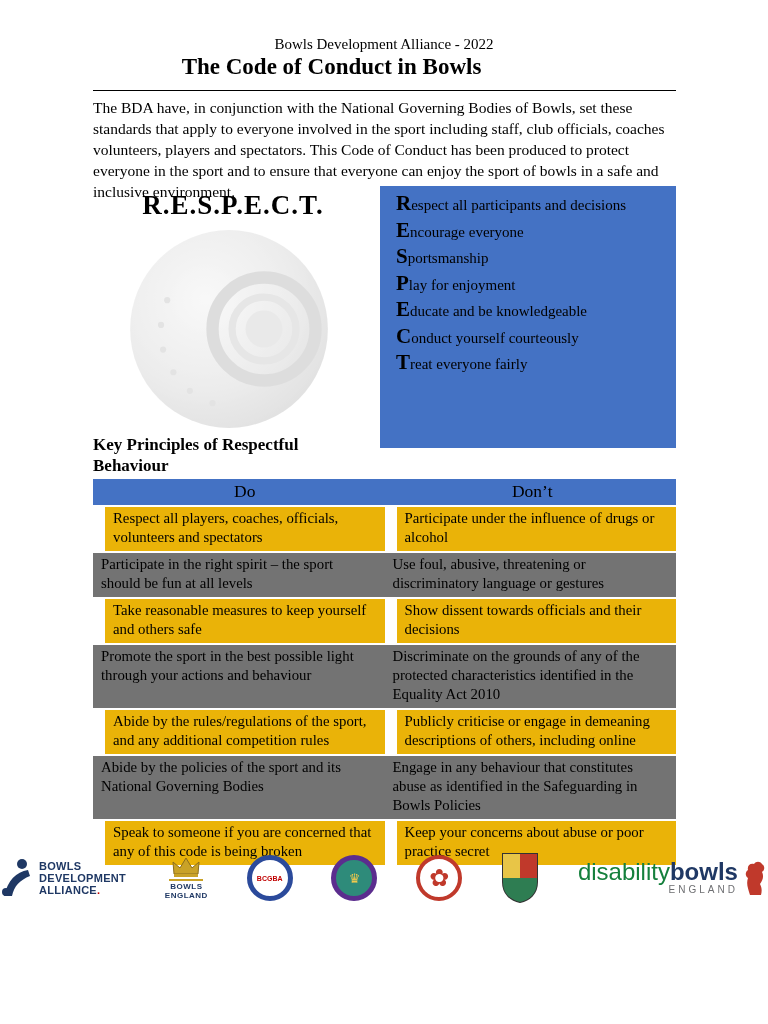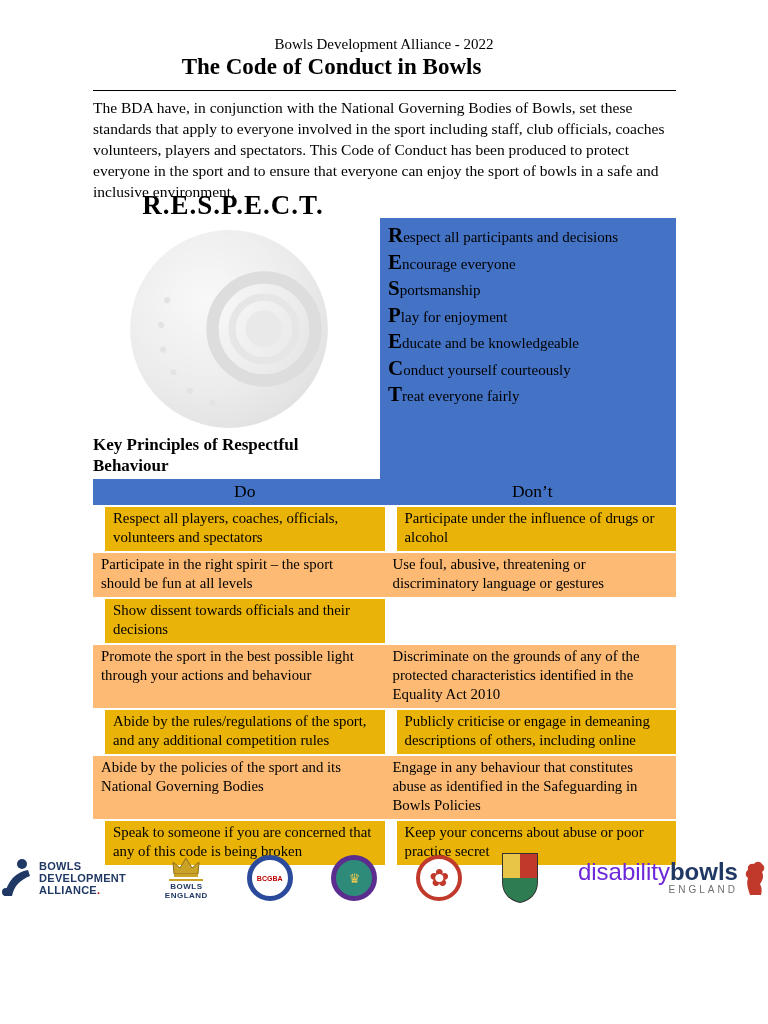--- a/index.html
+++ b/index.html
@@ -11,34 +11,34 @@
   .org-line{position:absolute;top:36px;left:0;width:768px;text-align:center;font-size:15px;}
   .doc-title{position:absolute;top:54px;left:0;width:663px;text-align:center;font-size:23px;font-weight:bold;}
   .title-rule{position:absolute;top:90px;left:93px;width:583px;border-bottom:1.6px solid #000;}
   
   .intro{position:absolute;top:97px;left:93px;width:585px;font-size:15.5px;line-height:21px;text-align:left;}
   
   .respect-heading{position:absolute;top:190px;left:118px;width:230px;text-align:center;font-size:27px;font-weight:bold;letter-spacing:1px;}
   .bowl-img{position:absolute;top:226px;left:126px;width:206px;height:206px;opacity:.55;}
   .respect-box{
     position:absolute;top:186px;left:380px;width:296px;height:262px;
-    background:#4472C4;box-sizing:border-box;padding:7px 8px;margin-top:32px;
+    background:#4472C4;box-sizing:border-box;padding:7px 16px;
   }
   .respect-item{margin-bottom:3.5px;line-height:21px;white-space:nowrap;}
   .respect-item .letter{font-size:21px;font-weight:bold;}
   .respect-item .rest{font-size:15px;}
   
   .kp-heading{position:absolute;top:434px;left:93px;width:250px;font-size:17px;font-weight:bold;line-height:21px;}
   
   .conduct-table{position:absolute;top:479px;left:93px;width:583px;}
   .t-head{display:grid;grid-template-columns:1fr 1fr;background:#4472C4;padding-left:8px;}
   .t-head .hcell{text-align:center;font-size:17.5px;padding:2px 0 3px 0;}
   .t-row{display:grid;grid-template-columns:1fr 1fr;margin-top:2px;}
   .t-row.shade .cell{background:#eab308;margin-left:12px;}
-  .t-row.plain .cell{background:#fdba74;}
+  .t-row.plain .cell{background:#737373;}
   .cell{font-size:14.8px;line-height:19px;padding:2px 10px 4px 8px;box-sizing:border-box;}
   
   .footer{
     position:absolute;top:843px;left:0;width:768px;height:70px;
     display:flex;justify-content:space-between;align-items:center;gap:13px;
     font-family:"Liberation Sans",sans-serif;
   }
   .bda-logo{display:flex;align-items:center;gap:5px;}
   .bda-text{color:#1F3864;font-weight:bold;font-size:11px;line-height:12px;letter-spacing:.3px;}
   .bda-text .dot{color:#C00000;}
@@ -47,21 +47,21 @@
   .be-bar{width:34px;height:2px;background:#C9A227;margin:1px 0;}
   .badge{border-radius:50%;display:flex;align-items:center;justify-content:center;box-sizing:border-box;}
   .badge-bcgba{width:46px;height:46px;border:5px solid #2B4A9B;background:#fff;}
   .badge-bcgba span{color:#C00000;font-weight:bold;font-size:7px;}
   .badge-green{width:46px;height:46px;border:5px solid #5B2D8E;background:#2E8B7A;}
   .badge-green span{color:#F2C94C;font-size:13px;}
   .badge-rose{width:46px;height:46px;border:4px solid #C0392B;background:#fff;}
   .badge-rose span{color:#C0392B;font-size:24px;line-height:24px;}
   .db-logo{display:flex;align-items:center;gap:4px;}
   .db-text{font-size:24px;line-height:22px;}
-  .db-text .d1{color:#6d28d9;font-weight:normal;}
+  .db-text .d1{color:#15803d;font-weight:normal;}
   .db-text .d2{color:#1F3864;font-weight:bold;}
   .db-eng{display:block;text-align:right;color:#6d6e71;font-size:10px;letter-spacing:3px;}
 </style>
 </head>
 <body>
 
 <div class="page">
 
   <div class="org-line">Bowls Development Alliance - 2022</div>
   <div class="doc-title">The Code of Conduct in Bowls</div>
@@ -110,20 +110,21 @@
     </div>
     <div class="t-row shade">
       <div class="cell">Respect all players, coaches, officials, volunteers and spectators</div>
       <div class="cell">Participate under the influence of drugs or alcohol</div>
     </div>
     <div class="t-row plain">
       <div class="cell">Participate in the right spirit – the sport should be fun at all levels</div>
       <div class="cell">Use foul, abusive, threatening or discriminatory language or gestures</div>
     </div>
     <div class="t-row shade">
+      <div class="cell">Take reasonable measures to keep yourself and others safe</div>
       <div class="cell">Show dissent towards officials and their decisions</div>
     </div>
     <div class="t-row plain">
       <div class="cell">Promote the sport in the best possible light through your actions and behaviour</div>
       <div class="cell">Discriminate on the grounds of any of the protected characteristics identified in the Equality Act 2010</div>
     </div>
     <div class="t-row shade">
       <div class="cell">Abide by the rules/regulations of the sport, and any additional competition rules</div>
       <div class="cell">Publicly criticise or engage in demeaning descriptions of others, including online</div>
     </div>

